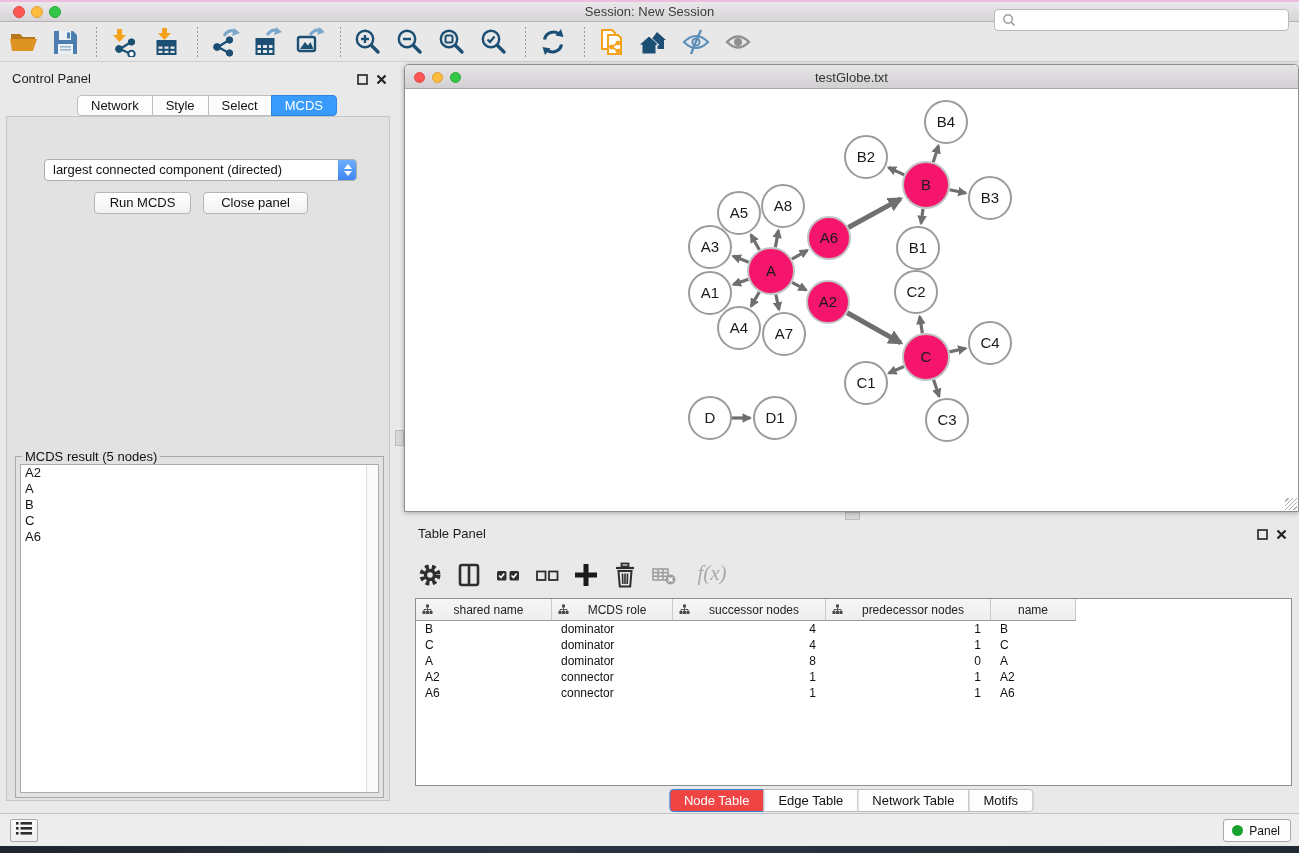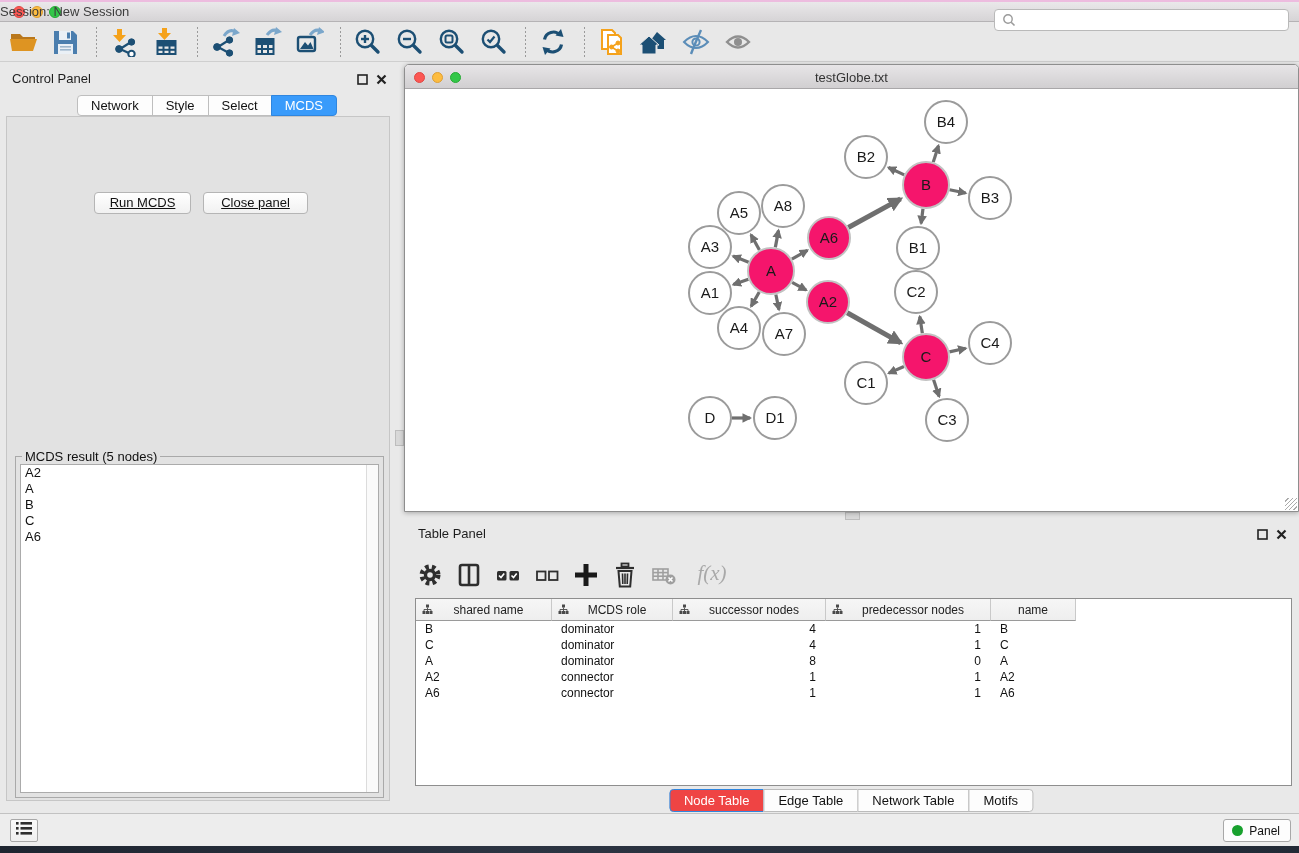--- a/index.html
+++ b/index.html
@@ -4,21 +4,21 @@
 <style>
   * { margin:0; padding:0; box-sizing:border-box; }
   body { background:#333; }
   .screen{ position:relative; width:1299px; height:853px; background:#E9E9E9;
     font-family:"Liberation Sans", sans-serif; overflow:hidden; }
 
   
   .main-titlebar{ position:absolute; left:0; top:0; width:100%; height:22px;
     background:linear-gradient(#ECEAEC,#D6D4D6); border-bottom:1px solid #B5B3B5; }
   .pink-edge{ position:absolute; left:0; top:0; width:100%; height:2px; background:#EDBCDF; }
-  .main-title{ position:absolute; width:100%; top:4px; font-size:13px; color:#3C3C3C; }
+  .main-title{ position:absolute; width:100%; text-align:center; top:4px; font-size:13px; color:#3C3C3C; }
   .tl{ position:absolute; top:6px; width:12px; height:12px; border-radius:50%; }
   .tl.red{ background:#FC5753; border:1px solid #DF4744; }
   .tl.yel{ background:#FDBC40; border:1px solid #DE9F34; }
   .tl.grn{ background:#33C748; border:1px solid #27AA35; }
 
   
   .toolbar{ position:absolute; left:0; top:22px; width:100%; height:40px;
     background:#E8E8E8; border-bottom:1px solid #CFCFCF; display:flex; align-items:center; padding-left:8px; }
   .tbi{ width:30px; height:30px; margin-right:12px; display:flex; align-items:center; justify-content:center; }
   .tbsep{ width:1px; height:30px; margin:0 12px 0 4px;
@@ -40,21 +40,21 @@
     background:#E2E2E2; border:1px solid #C6C6C6; }
   .opt-label{ position:absolute; left:0; width:100%; top:20px; text-align:center; font-size:13px; color:#111; }
   .dropdown{ position:absolute; left:37px; top:42px; width:313px; height:22px; background:#fff;
     border:1px solid #ADADAD; border-radius:4px; font-size:13px; color:#111; line-height:20px;
     padding-left:8px; overflow:hidden; }
   .dd-stepper{ position:absolute; right:-1px; top:-1px; width:19px; height:22px; border-radius:0 4px 4px 0;
     background:linear-gradient(#6FB0F9,#3D85F4); display:flex; flex-direction:column; align-items:center; justify-content:center; gap:2px; }
   .dd-up{ width:0;height:0;border-left:4px solid transparent;border-right:4px solid transparent;border-bottom:5px solid #fff; }
   .dd-dn{ width:0;height:0;border-left:4px solid transparent;border-right:4px solid transparent;border-top:5px solid #fff; }
   .cp-btn{ position:absolute; top:75px; height:22px; background:linear-gradient(#FFFFFF,#F1F1F1);
-    border:1px solid #B5B5B5; border-radius:4px; font-size:13px; color:#111; text-align:center; line-height:20px;text-decoration:underline; }
+    border:1px solid #B5B5B5; border-radius:4px; font-size:13px; color:#111; text-align:center; line-height:20px; }
   .fieldset{ position:absolute; left:8px; width:369px; top:339px; height:342px; border:1px solid #A9A9A9; }
   .fieldset-legend{ position:absolute; left:6px; top:-8px; background:#E2E2E2; padding:0 3px; font-size:13px; color:#111; }
   .result-list{ position:absolute; left:4px; right:4px; top:7px; bottom:4px; background:#fff; border:1px solid #ABABAB; }
   .result-scroll{ position:absolute; right:0; top:0; bottom:0; width:12px; background:#FAFAFA; border-left:1px solid #DCDCDC; }
   .result-item{ font-size:13px; line-height:16px; padding-left:4px; color:#111; }
 
   
   .divider-handle{ position:absolute; background:#D8D8D8; border:1px solid #BDBDBD; }
 
   
@@ -287,20 +287,27 @@
             <path d="M1.5 1.5l8 8M9.5 1.5l-8 8" stroke="#222" stroke-width="2.2"></path>
           </svg></span>
     </div>
     <div class="cp-tabs">
         <div class="cp-tab">Network</div>
         <div class="cp-tab">Style</div>
         <div class="cp-tab">Select</div>
         <div class="cp-tab active">MCDS</div>
       </div>
     <div class="cp-content">
+      <div class="dropdown">
+        <span>largest connected component (directed)</span>
+        <span class="dd-stepper">
+            <span class="dd-up"></span>
+            <span class="dd-dn"></span>
+          </span>
+      </div>
       <div class="cp-btn" style="left:87px;width:97px">Run MCDS</div>
       <div class="cp-btn" style="left:196px;width:105px">Close panel</div>
       <div class="fieldset">
         <div class="fieldset-legend">MCDS result (5 nodes)</div>
         <div class="result-list">
           <div>
               <div class="result-item">A2</div>
               <div class="result-item">A</div>
               <div class="result-item">B</div>
               <div class="result-item">C</div>

